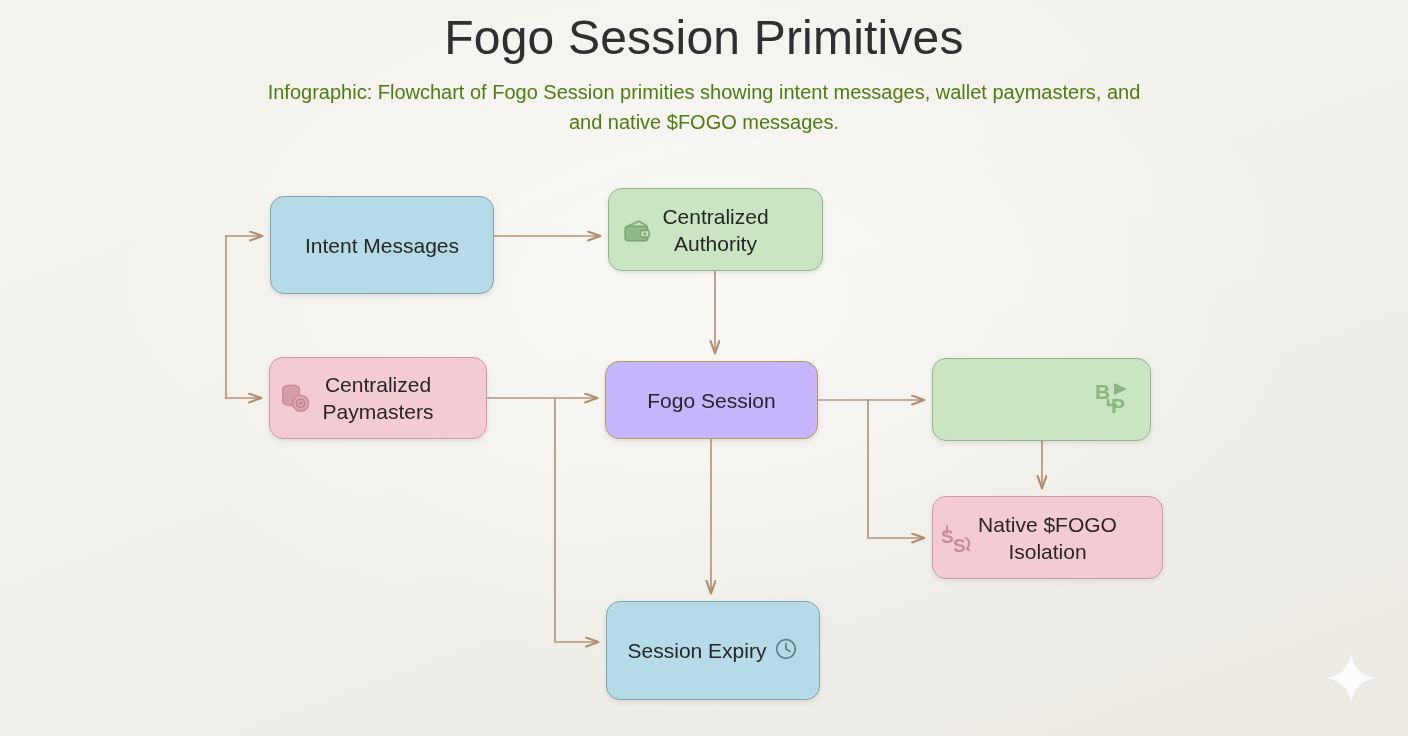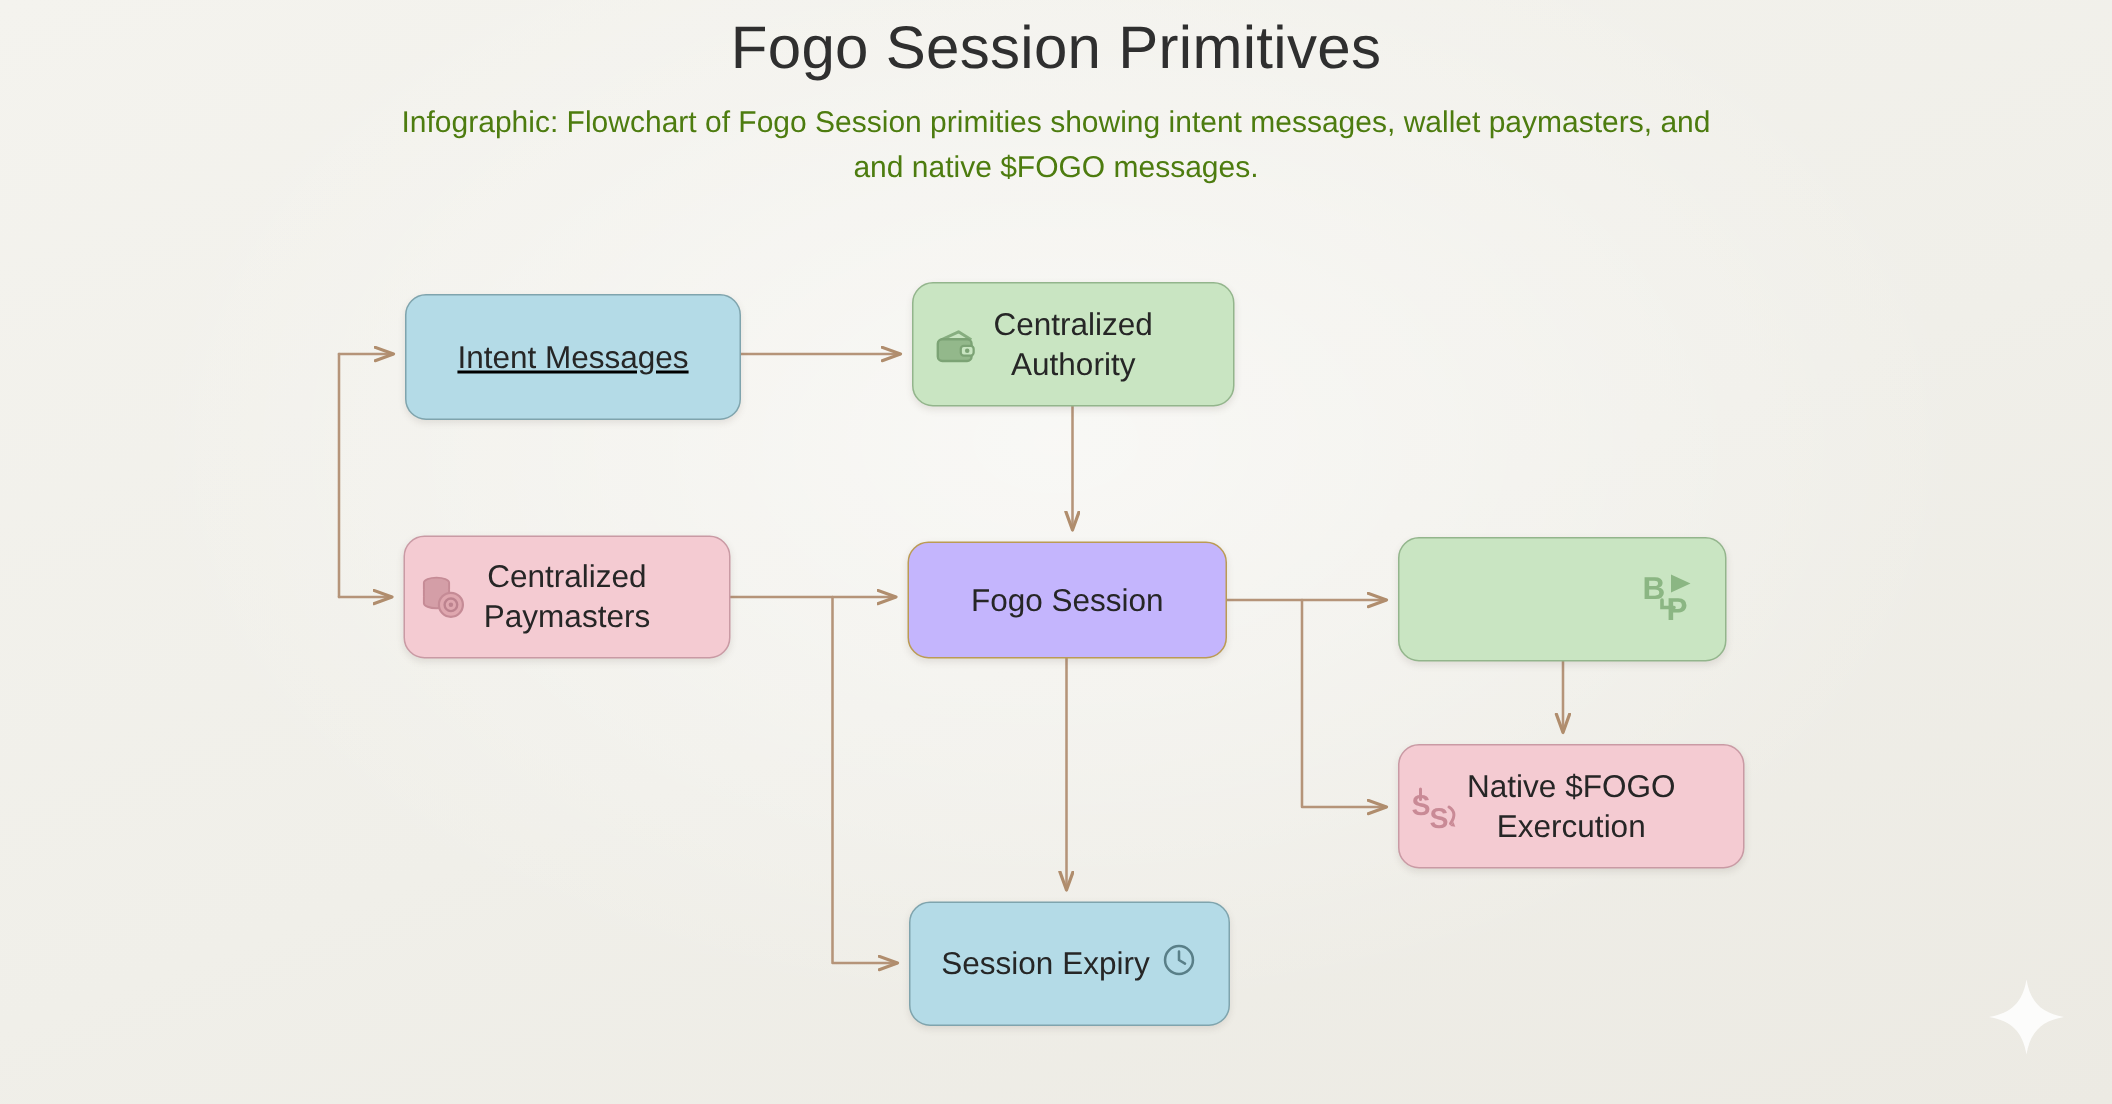--- a/index.html
+++ b/index.html
@@ -27,21 +27,21 @@
   #header {
     position: absolute;
     left: 0;
     top: 0;
     width: 1408px;
     text-align: center;
   }
   #title {
     margin: 0;
     padding-top: 10px;
-    font-size: 40px;
+    font-size: 48px;
     font-weight: 400;
     color: #2f2f2f;
     letter-spacing: 0.2px;
   }
   #subtitle {
     margin: 0;
     padding-top: 12px;
     font-size: 20px;
     font-weight: 400;
     line-height: 30px;
@@ -83,27 +83,27 @@
     opacity: 0.72;
     display: block;
   }
 
   .n-blue  { background: #b4dbe7; border: 1.6px solid #7fa4ad; }
   .n-green { background: #c9e5c2; border: 1.6px solid #93b58c; }
   .n-pink  { background: #f4cbd2; border: 1.6px solid #c99aa4; }
   .n-yellow{ background: #c4b5fd; border: 1.6px solid #bb9b54; }
 
   
-  #node-intent      { left: 270px; top: 196px; width: 224px; height: 84px; text-decoration: underline; }
+  #node-intent      { left: 270px; top: 196px; width: 224px; height: 98px; }
   #node-authority   { left: 608px; top: 188px; width: 215px; height: 83px; }
   #node-paymasters  { left: 269px; top: 357px; width: 218px; height: 82px; }
   #node-session     { left: 605px; top: 361px; width: 213px; height: 78px; }
   #node-spl         { left: 932px; top: 358px; width: 219px; height: 83px; }
   #node-isolation   { left: 932px; top: 496px; width: 231px; height: 83px; }
-  #node-expiry      { left: 606px; top: 601px; width: 214px; height: 83px; }
+  #node-expiry      { left: 606px; top: 601px; width: 214px; height: 99px; }
 
   
   #icon-wallet    { left: 14px;  top: 29px; }
   #icon-coins     { left: 8px;   top: 23px; }
   #icon-bp        { right: 14px; top: 18px; }
   #icon-dollars   { left: 8px;   top: 27px; }
   #icon-clock     { position: static; margin-left: 8px; opacity: 0.85; }
 
   #node-expiry .node-label-row {
     display: flex;
@@ -218,21 +218,21 @@
     <span class="node-icon" id="icon-dollars">
       <svg width="38" height="34" viewBox="0 0 38 34">
         <text x="0" y="19" font-family="Liberation Sans, sans-serif" font-size="19" font-weight="bold" fill="#b9727f">S</text>
         <text x="12" y="28" font-family="Liberation Sans, sans-serif" font-size="19" font-weight="bold" fill="#b9727f">S</text>
         <path d="M6,2 L6,9 M6,2 L6,9" stroke="#b9727f" stroke-width="2" stroke-linecap="round"></path>
         <path d="M25,14 q6,4 1,11" fill="none" stroke="#b9727f" stroke-width="2" stroke-linecap="round"></path>
         <path d="M28,24 l-2.2,2.6 l3.4,0.6 Z" fill="#b9727f"></path>
       </svg>
     </span>
     <span class="node-label">Native $FOGO
-Exercution</span>
+Isolation</span>
   </div>
 
   <div class="node n-blue" id="node-expiry">
     <span class="node-label-row">
       <span class="node-label">Session Expiry</span>
       <span class="node-icon" id="icon-clock">
         <svg width="24" height="24" viewBox="0 0 24 24">
           <circle cx="12" cy="12" r="9.3" fill="none" stroke="#4a6f78" stroke-width="1.7"></circle>
           <path d="M12,6.4 L12,12 L16,14.4" fill="none" stroke="#4a6f78" stroke-width="1.7" stroke-linecap="round" stroke-linejoin="round"></path>
         </svg>

